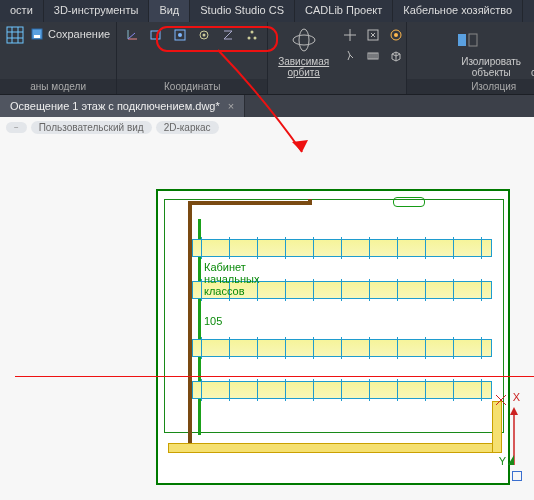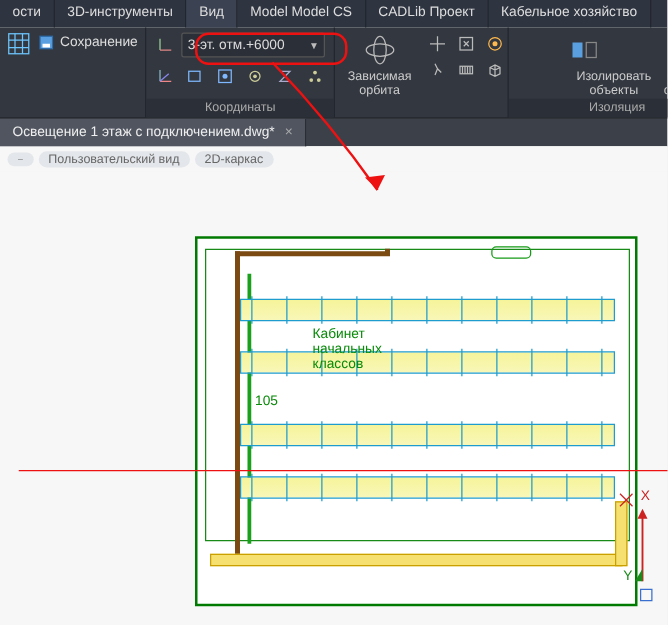--- a/index.html
+++ b/index.html
@@ -142,21 +142,21 @@
   .txt { position:absolute; color:#0a8a0a; font-size:11px; line-height:1.1; }
   svg { display:block; }
 </style>
 </head>
 <body>
 
 <div class="tabbar">
   <div class="tab">ости</div>
   <div class="tab">3D-инструменты</div>
   <div class="tab active">Вид</div>
-  <div class="tab">Model Model CS</div>
+  <div class="tab">Studio Studio CS</div>
   <div class="tab">CADLib Проект</div>
   <div class="tab">Кабельное хозяйство</div>
 </div>
 
 <div class="ribbon">
 
   <div class="panel" style="width:128px">
     <div class="panel-body">
       <div class="vstack" style="justify-content:center;">
         <span class="icon-box">
@@ -174,37 +174,26 @@
           <span class="ico">
               <svg width="12" height="12">
                 <rect x="1" y="1" width="10" height="10" fill="#5aa0e0" stroke="#2d6aa8"></rect>
                 <rect x="3" y="7" width="6" height="3" fill="#fff"></rect>
               </svg>
             </span>
           <span class="lbl">Сохранение</span>
         </div>
       </div>
     </div>
+    <div class="panel-label">аны модели</div>
   </div>
 
   <div class="panel" style="width:154px">
     <div class="panel-body">
       <div class="vstack" style="gap:6px;">
-        <div class="hstack">
-          <span class="icon-box">
-              <svg width="14" height="14">
-                <line x1="3" y1="11" x2="3" y2="2" stroke="#9ad19a"></line>
-                <line x1="3" y1="11" x2="12" y2="11" stroke="#e08888"></line>
-              </svg>
-            </span>
-          <div class="coord-dd">
-            <span>3-эт. отм.+6000</span>
-            <span class="chev">▼</span>
-          </div>
-        </div>
         <div class="hstack" style="gap:6px;">
           <span class="icon-box">
               <svg width="14" height="14">
                 <line x1="3" y1="11" x2="3" y2="2" stroke="#8bc"></line>
                 <line x1="3" y1="11" x2="12" y2="11" stroke="#e88"></line>
                 <line x1="3" y1="11" x2="10" y2="5" stroke="#88e"></line>
               </svg>
             </span>
           <span class="icon-box">
               <svg width="14" height="14">
@@ -235,21 +224,21 @@
                 <circle cx="7" cy="4" r="1.5" fill="#cc9"></circle>
               </svg>
             </span>
         </div>
       </div>
     </div>
     <div class="panel-label">Координаты</div>
   </div>
 
   <div class="panel" style="width:138px">
-    <div class="panel-body" style="gap:8px;">
+    <div class="panel-body" style="gap:8px;text-decoration:underline;">
       <div class="big-btn">
         <span class="bicon">
           <svg width="26" height="26">
               <ellipse cx="13" cy="13" rx="11" ry="5" fill="none" stroke="#bbb"></ellipse>
               <ellipse cx="13" cy="13" rx="5" ry="11" fill="none" stroke="#bbb"></ellipse>
             </svg>
         </span>
         <span class="blbl" style="white-space:pre;">Зависимая
 орбита</span>
       </div>
@@ -398,21 +387,21 @@
         <div class="tick" style="left: 232px;"></div>
         <div class="tick" style="left: 260px;"></div>
         <div class="tick" style="left: 288px;"></div>
       </div>
 
     <div style="position:absolute; left:10px; top:252px; width:328px; height:8px; border:1px solid #caa000; background:#f5e070;"></div>
     <div style="position:absolute; left:334px; top:210px; width:8px; height:50px; border:1px solid #caa000; background:#f5e070;"></div>
 
     <div style="position:absolute; left:235px; top:6px; width:30px; height:8px; border:1px solid #169b16; border-radius:4px;"></div>
 
-    <div class="txt" style="left:46px; top:70px; white-space:pre;margin-left:46px;">Кабинет
+    <div class="txt" style="left:46px; top:70px; white-space:pre;">Кабинет
 начальных
 классов</div>
     <div class="txt" style="left:46px; top:124px;">105</div>
   </div>
 
   <svg style="position:absolute; right:26px; top:256px;" width="14" height="14">
     <line x1="2" y1="2" x2="12" y2="12" stroke="#cc2222"></line>
       <line x1="12" y1="2" x2="2" y2="12" stroke="#cc2222"></line>
   </svg>
   <span style="position:absolute; right:14px; top:254px; font-size:11px; color:#cc2222;">X</span>

